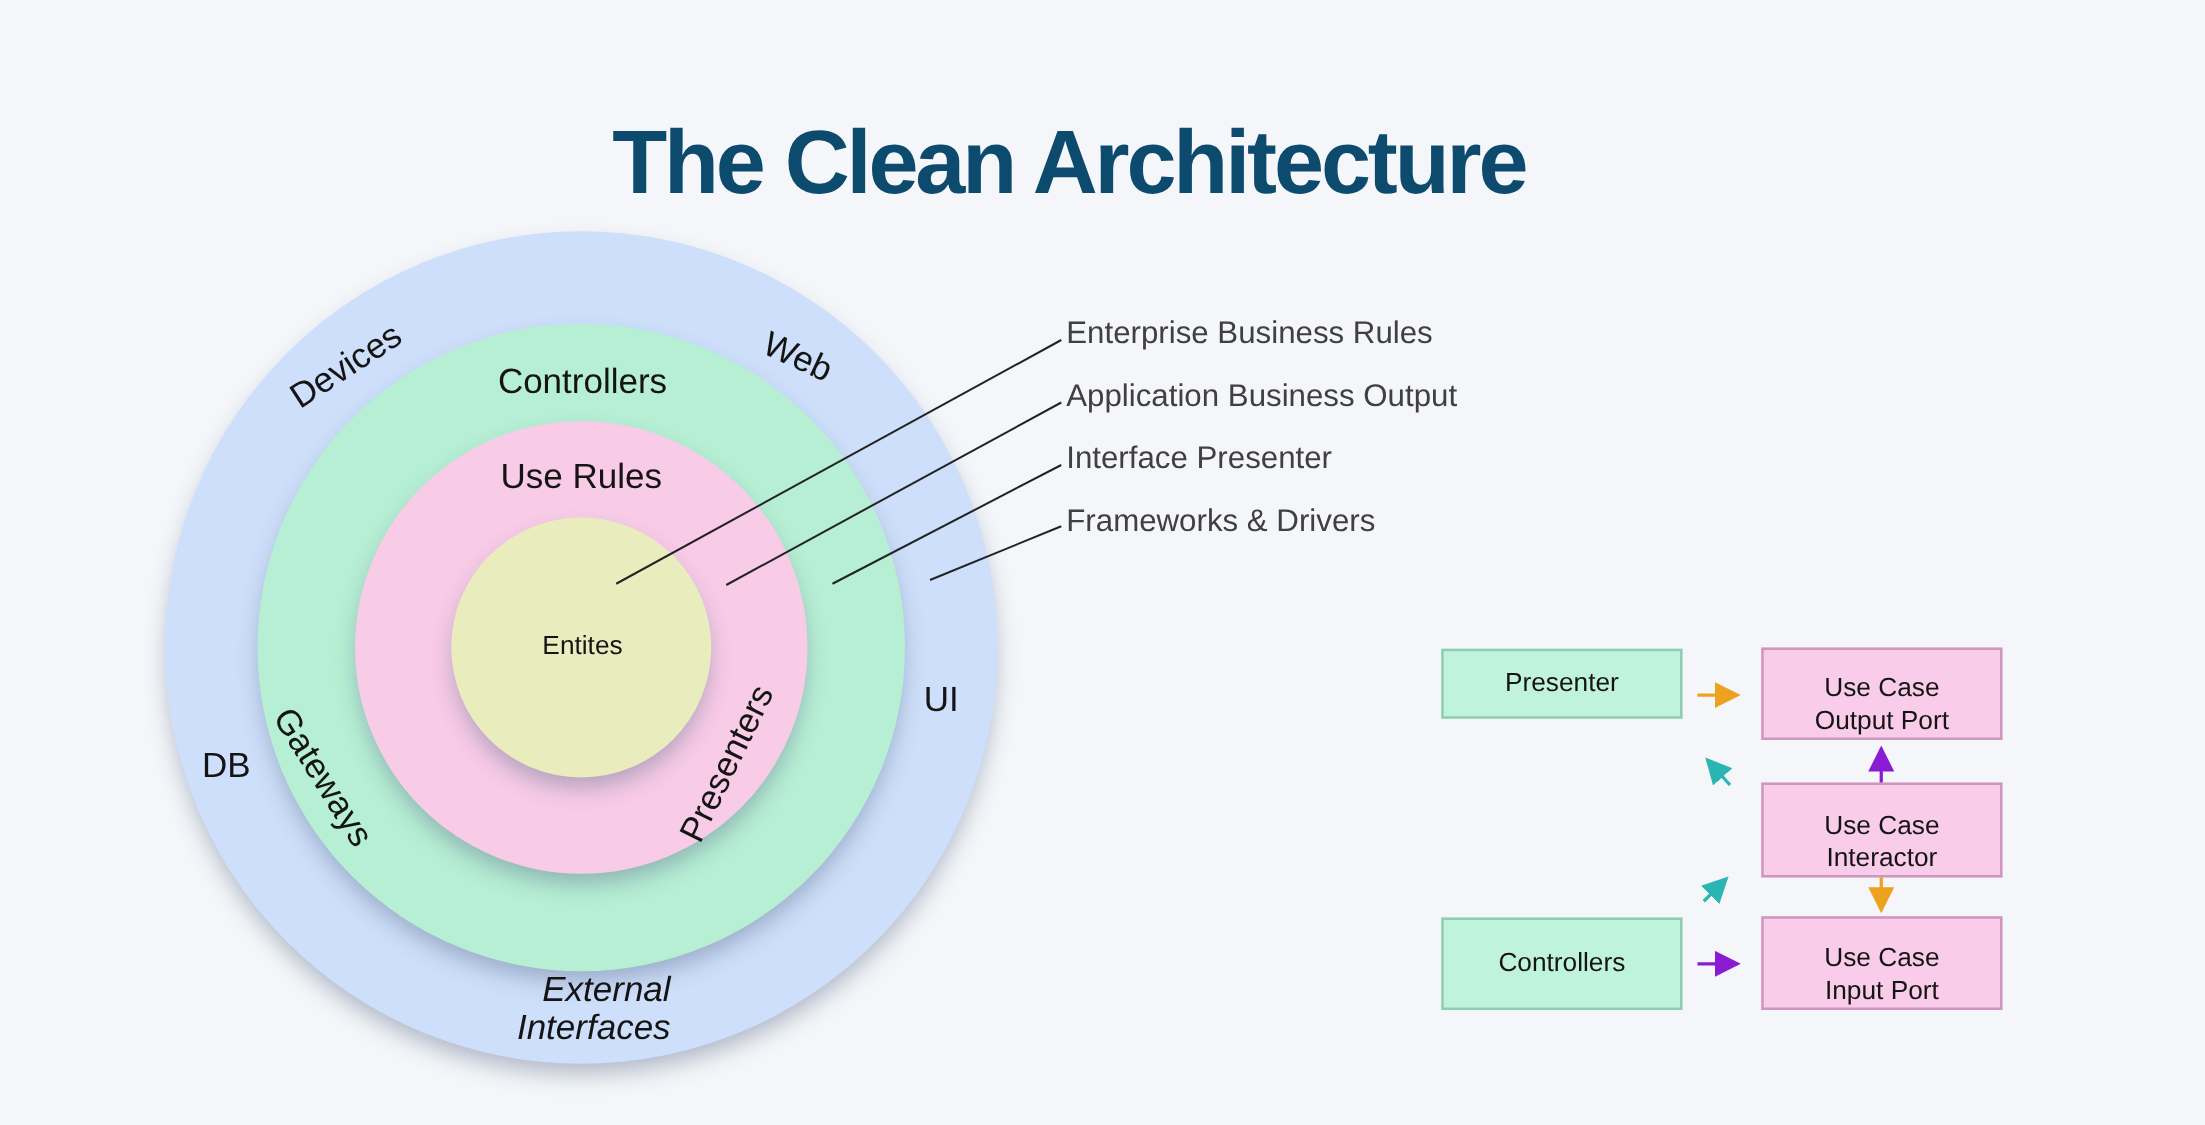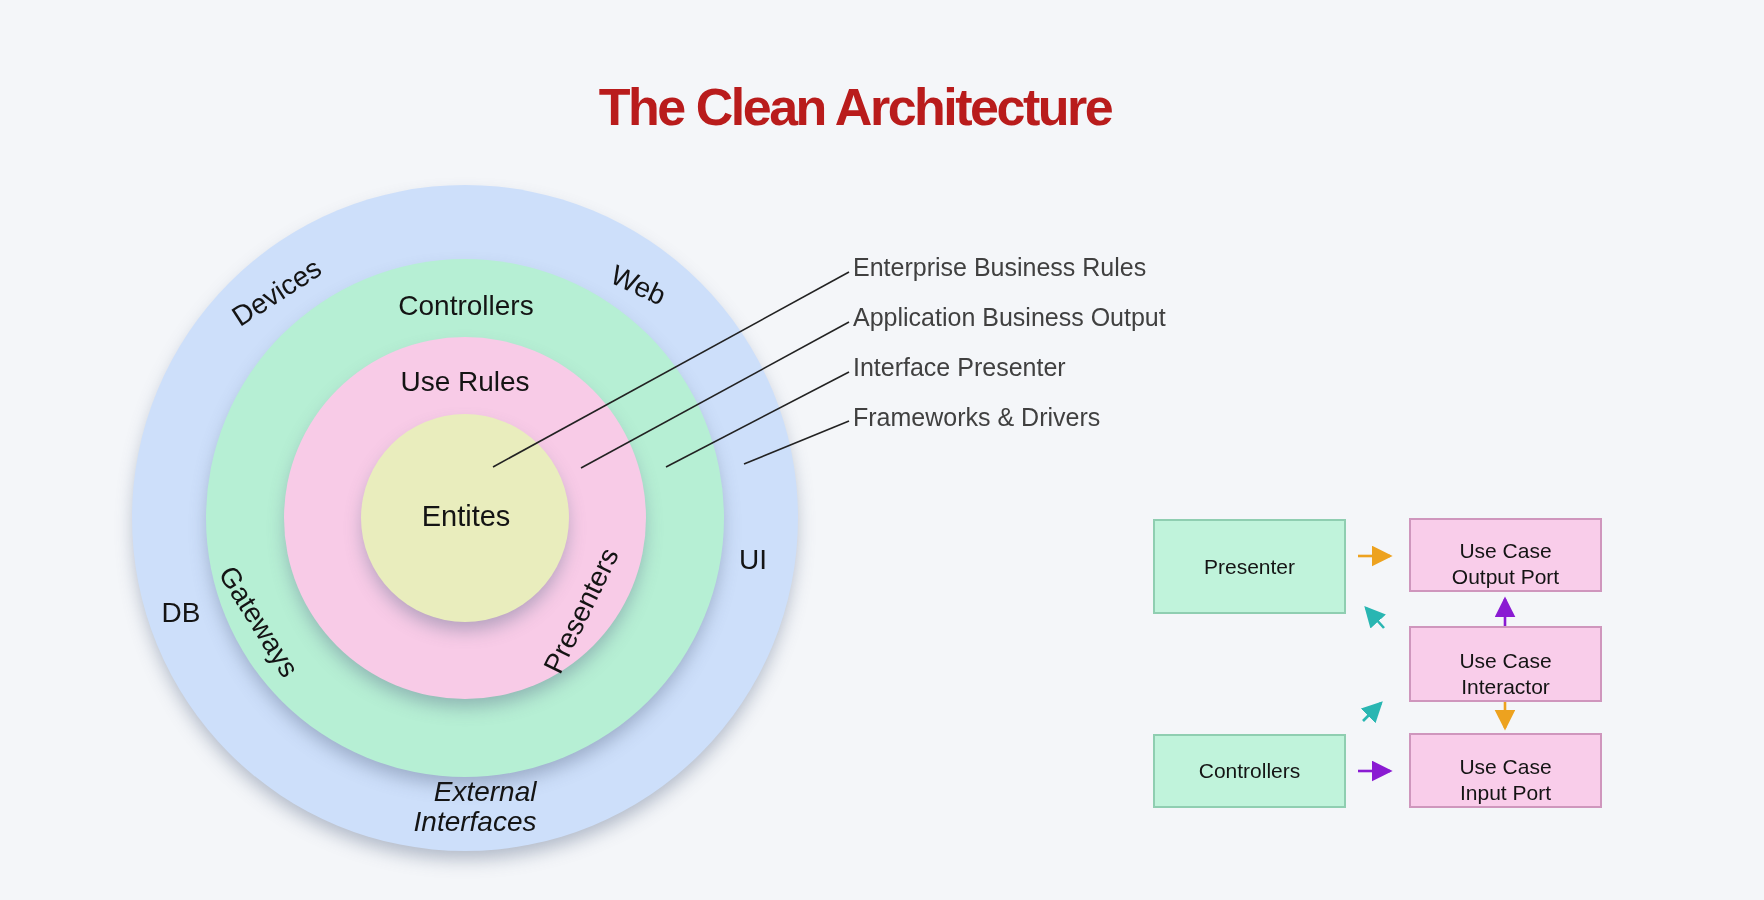--- a/index.html
+++ b/index.html
@@ -5,40 +5,40 @@
   html,body{margin:0;padding:0;}
   body{
     width:1764px;height:900px;position:relative;overflow:hidden;
     background:var(--bg,#f4f6f9);
     font-family:"Liberation Sans", sans-serif;
     color:var(--text,#161616);
   }
   
   #title{
     position:absolute;left:855px;top:46px;transform:translateX(-50%);
-    font-size:52px;font-weight:700;letter-spacing:-2.5px;line-height:1;
-    color:#b91c1c;white-space:nowrap;
+    font-size:72px;font-weight:700;letter-spacing:-2.5px;line-height:1;
+    color:#0c4a6e;white-space:nowrap;
   }
   
   .circle{position:absolute;border-radius:50%;
     box-shadow:0 10px 18px -2px rgba(96,110,140,0.45);}
   #ring-blue  {left:132px;top:185px;width:666px;height:666px;background:var(--ring-blue);z-index:1;}
   #ring-green {left:206px;top:259px;width:518px;height:518px;background:var(--ring-green);z-index:2;}
   #ring-pink  {left:284px;top:337px;width:362px;height:362px;background:var(--ring-pink);z-index:3;}
   #ring-yellow{left:361px;top:414px;width:208px;height:208px;background:var(--ring-yellow);z-index:4;}
   
   .rlabel{
     position:absolute;z-index:5;font-size:28px;line-height:1.1;
     white-space:nowrap;transform:translate(-50%,-50%);color:#141414;
   }
   #lbl-devices    {left:277px;top:293px;transform:translate(-50%,-50%) rotate(-33deg);}
   #lbl-web        {left:638px;top:286px;transform:translate(-50%,-50%) rotate(25deg);}
   #lbl-controllers{left:466px;top:306px;}
   #lbl-usecases   {left:465px;top:382px;}
-  #lbl-entities   {left:466px;top:517px;font-size:29px;}
+  #lbl-entities   {left:466px;top:517px;font-size:21px;}
   #lbl-db         {left:181px;top:613px;text-align:center;}
   #lbl-gateways   {left:258px;top:622px;transform:translate(-50%,-50%) rotate(58deg);}
   #lbl-presenters {left:582px;top:611px;transform:translate(-50%,-50%) rotate(-64deg);}
   #lbl-ui         {left:753px;top:560px;}
   #lbl-external   {left:475px;top:807px;text-align:right;line-height:30px;font-style:italic;}
   #lbl-external span{display:block;}
   
   .callout{
     position:absolute;left:853px;transform:translateY(-50%);
     font-size:25px;white-space:nowrap;color:#404040;z-index:7;
@@ -48,21 +48,21 @@
   #overlay{position:absolute;left:0;top:0;z-index:6;pointer-events:none;}
   .callout-line{stroke:var(--line);stroke-width:1.6;fill:none;}
   
   .fbox{
     position:absolute;z-index:5;display:flex;flex-direction:column;
     align-items:center;justify-content:center;text-align:center;
     font-size:21px;line-height:26px;color:#141414;box-sizing:border-box;
   }
   .fbox.green{background:var(--box-green);border:2px solid var(--box-green-border);}
   .fbox.pink {background:var(--box-pink); border:2px solid var(--box-pink-border);justify-content:flex-end;}
-  #box-presenter  {left:1153px;top:519px;width:193px;height:95px;}
+  #box-presenter  {left:1153px;top:519px;width:193px;height:56px;}
   #box-output     {left:1409px;top:518px;width:193px;height:74px;}
   #box-interactor {left:1409px;top:626px;width:193px;height:76px;}
   #box-controllers{left:1153px;top:734px;width:193px;height:74px;}
   #box-input      {left:1409px;top:733px;width:193px;height:75px;}
 </style>
 </head>
 <body>
 
 <h1 id="title">The Clean Architecture</h1>
 

